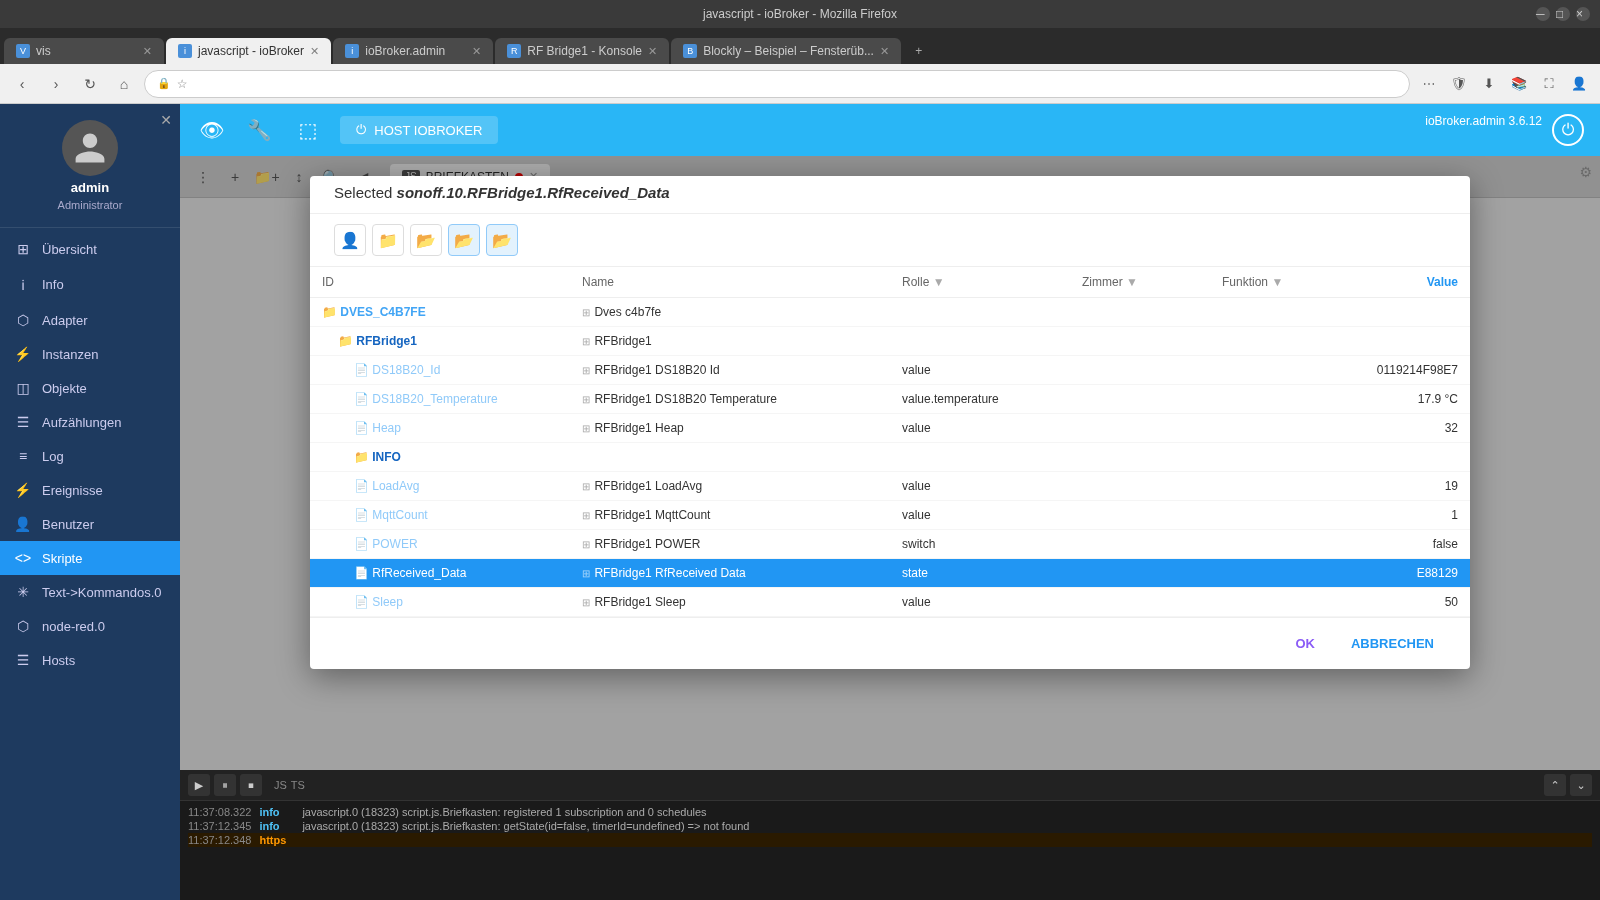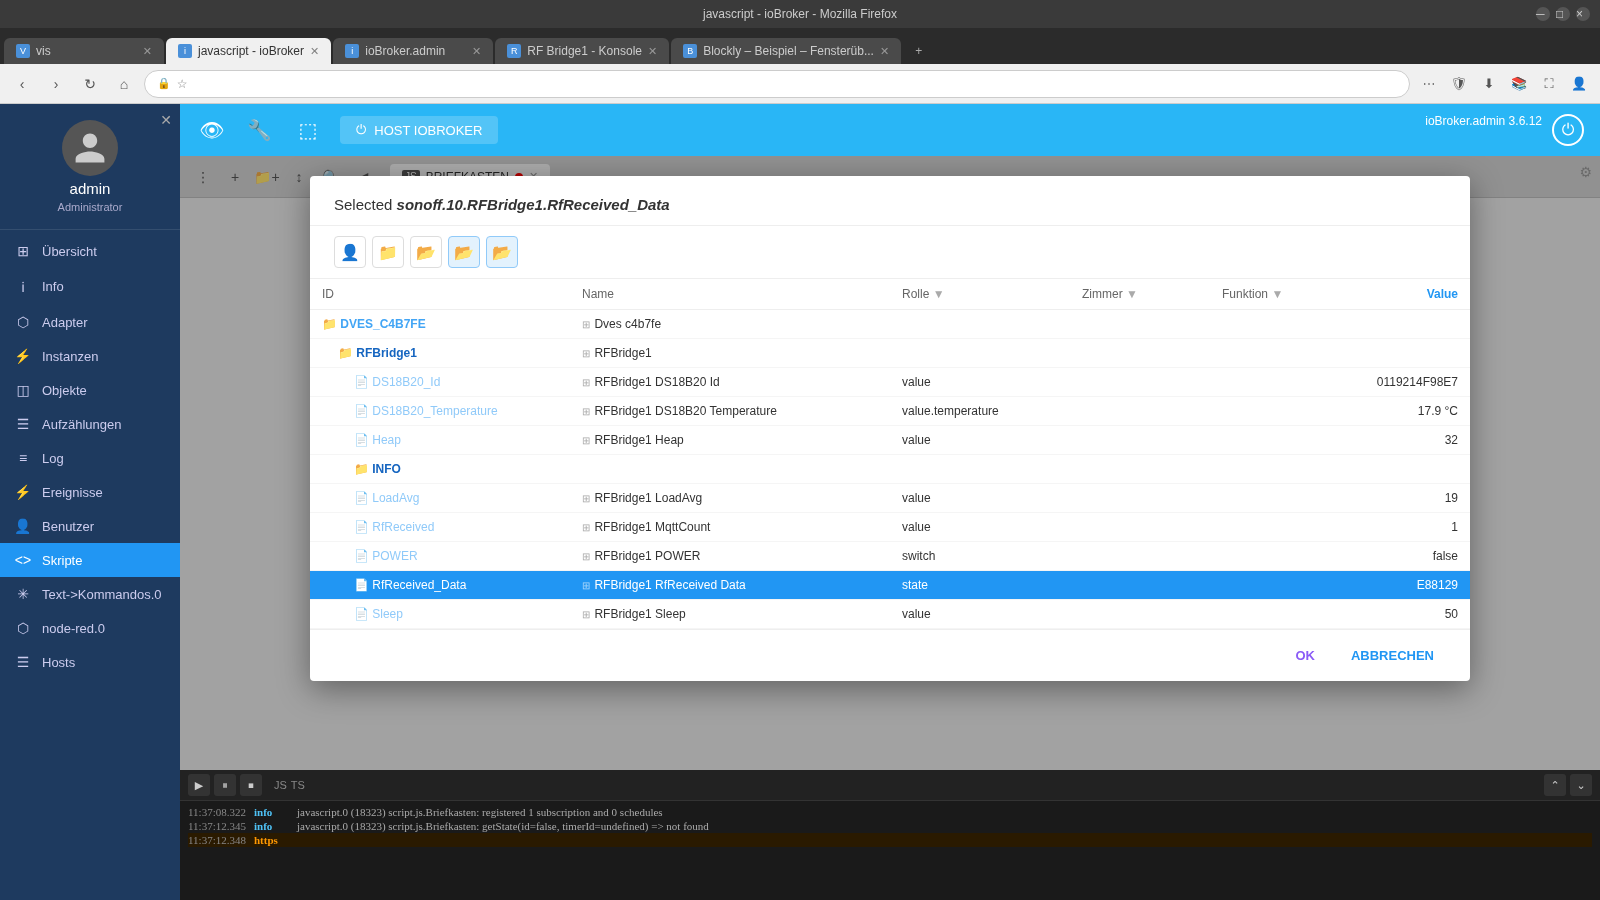--- a/index.html
+++ b/index.html
@@ -108,21 +108,21 @@
       flex-direction: column;
       align-items: center;
       gap: 4px;
       border-bottom: 1px solid rgba(255,255,255,0.1);
       position: relative;
     }
     .sidebar-avatar {
       width: 56px; height: 56px; border-radius: 50%; background: #555; display: flex; align-items: center; justify-content: center;
     }
     .sidebar-avatar svg { width: 36px; height: 36px; fill: #ccc; }
-    .sidebar-username { color: white; font-weight: normal; font-size: 15px; }
+    .sidebar-username { color: white; font-weight: bold; font-size: 13px; }
     .sidebar-role { color: #aac; font-size: 11px; }
     .sidebar-close-btn {
       position: absolute; top: 8px; right: 8px; color: #aaa; font-size: 14px; cursor: pointer;
     }
 
     .sidebar-nav { flex: 1; overflow-y: auto; padding: 4px 0; }
     .sidebar-item {
       display: flex;
       align-items: center;
       gap: 10px;
@@ -216,21 +216,21 @@
     .dialog {
       background: white;
       border-radius: 4px;
       width: 1160px;
       max-height: 520px;
       display: flex;
       flex-direction: column;
       box-shadow: 0 8px 32px rgba(0,0,0,0.4);
     }
     .dialog-header {
-      padding: 20px 24px 12px;
+      padding: 8px 24px 12px;
       border-bottom: 1px solid #eee;
     }
     .dialog-title { font-size: 15px; color: #333; }
     .dialog-title strong { font-style: italic; }
     .dialog-toolbar {
       padding: 10px 24px;
       display: flex;
       gap: 6px;
       border-bottom: 1px solid #eee;
     }
@@ -280,21 +280,21 @@
     .log-bar-toolbar {
       display: flex;
       align-items: center;
       gap: 4px;
       padding: 4px 8px;
       background: #222;
       border-bottom: 1px solid #333;
     }
     .log-btn { width: 22px; height: 22px; background: #333; border: none; color: #ccc; border-radius: 3px; cursor: pointer; font-size: 11px; display: flex; align-items: center; justify-content: center; }
     .log-entries { flex: 1; overflow-y: auto; padding: 4px 8px; }
-    .log-entry { font-size: 11px; font-family: Liberation Serif, serif; padding: 1px 0; color: #aaa; display: flex; gap: 8px; }
+    .log-entry { font-size: 11px; font-family: Liberation Sans, sans-serif; padding: 1px 0; color: #aaa; display: flex; gap: 8px; }
     .log-entry.info .log-level { color: #4fc3f7; }
     .log-entry.warn .log-level { color: #ff9800; }
     .log-entry.warn { background: #2a1a00; }
     .log-time { color: #888; }
     .log-level { font-weight: bold; min-width: 35px; }
     .log-text { flex: 1; }
     .log-text.highlight { color: #ff9800; }
 
     
     ::-webkit-scrollbar { width: 6px; }
@@ -586,21 +586,21 @@
         <td>
           <span style="color:#aaa; font-size:10px; margin-right:4px;">⊞</span>RFBridge1 LoadAvg
         </td>
         <td>value</td>
         <td></td>
         <td></td>
         <td style="text-align:right;">19</td>
       </tr>
                   <tr>
         <td class="td-id">
-          <span style="margin-left:32px; color:#90caf9;">📄 RfReceived</span>
+          <span style="margin-left:32px; color:#90caf9;">📄 MqttCount</span>
         </td>
         <td>
           <span style="color:#aaa; font-size:10px; margin-right:4px;">⊞</span>RFBridge1 MqttCount
         </td>
         <td>value</td>
         <td></td>
         <td></td>
         <td style="text-align:right;">1</td>
       </tr>
                   <tr>

